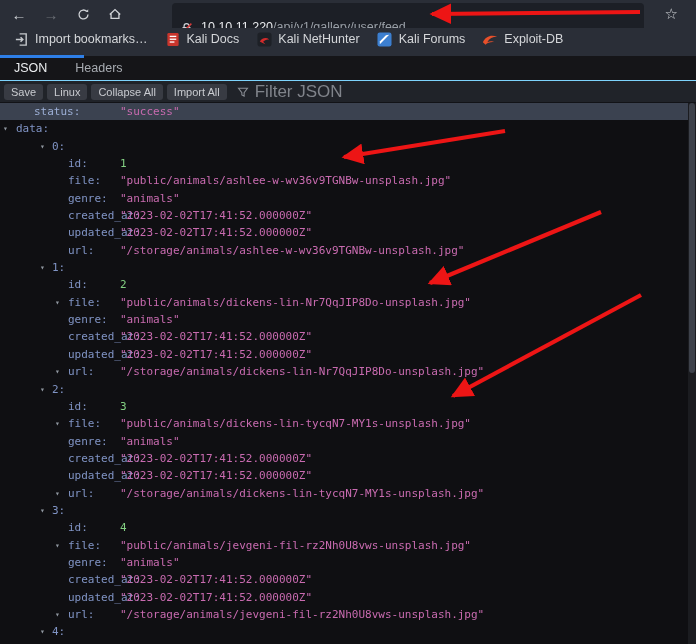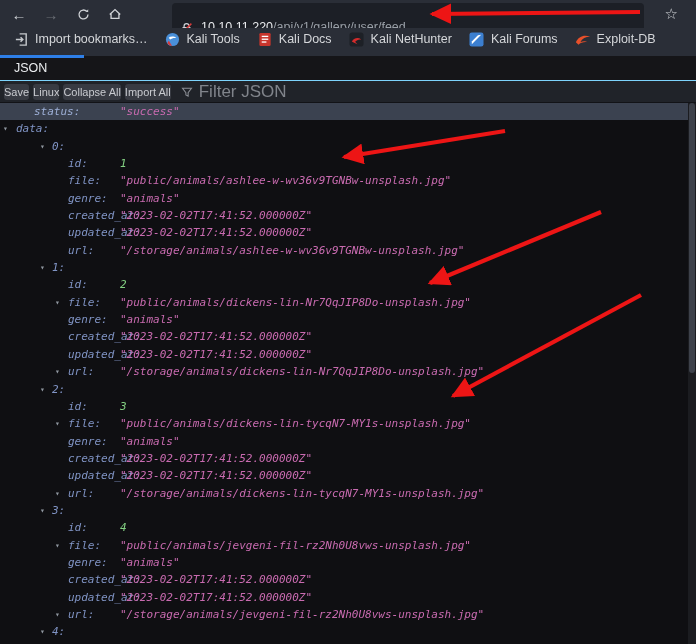--- a/index.html
+++ b/index.html
@@ -27,27 +27,27 @@
   
   .tabrow{position:absolute;left:0;top:56px;width:696px;height:24px;background:#151518;
           display:flex;align-items:center;border-bottom:5px solid #7dd3fc;}
   .activebar{position:absolute;left:0;top:-1px;height:3px;width:84px;}
   .vtab{font-size:12.5px;padding:0 14px;height:24px;display:flex;align-items:center;color:#a7abb1;}
   .vtab.active{color:#eceef0;}
   
   .toolrow{position:absolute;left:0;top:81px;width:696px;height:21px;background:#202329;
            display:flex;align-items:center;border-bottom:1px solid #121317;}
   .tbtn{background:#383b43;color:#c9cbd0;font-size:11px;border-radius:3px;height:16px;
-        display:flex;align-items:center;padding:0 0;margin-left:4px;}
+        display:flex;align-items:center;padding:0 7px;margin-left:4px;}
   .filterwrap{display:flex;align-items:center;margin-left:10px;color:#8b8f96;}
   .filterwrap .ph{font-size:17px;margin-left:6px;color:#80848b;}
   
   .content{position:absolute;left:0;top:103px;width:696px;height:541px;background:#0f0f12;}
   .jrow{position:relative;height:17.35px;font-family:"DejaVu Sans Mono","Liberation Mono",monospace;
-        font-size:11px;line-height:17.35px;white-space:nowrap;font-style:italic;}
+        font-size:11px;line-height:17.35px;white-space:nowrap;}
   .jrow.hl{background:#3b4250;}
   .tg{position:absolute;color:#9097a0;font-size:8px;top:0;}
   .tg.top{left:3px;} .tg.index{left:40px;} .tg.leaf{left:55px;}
   .k{position:absolute;color:#8094c5;}
   .k.top{left:16px;} .k.top-leaf{left:34px;} .k.index{left:52px;} .k.leaf{left:68px;}
   .jrow.hl .k{color:#9dafd6;}
   .v{position:absolute;left:120px;}
   .v.string{color:#c96bb0;}
   .v.number{color:#83d082;}
   
@@ -95,30 +95,20 @@
   <div class="bm">
     <span class="ic">
       <svg width="15" height="15" viewBox="0 0 16 16">
           <path d="M6 2h7v12H6M2 8h7M7 5.5 9.5 8 7 10.5" fill="none" stroke="#c6c9cd" stroke-width="1.5"></path>
         </svg>
     </span>
     <span class="lbl">Import bookmarks…</span>
   </div>
   <div class="bm">
     <span class="ic">
-      <svg width="15" height="15" viewBox="0 0 16 16">
-          <circle cx="8" cy="8" r="7" fill="#4a90d9"></circle>
-          <path d="M2.5 12a7 7 0 0 0 5 3L4 9z" fill="#d93a3a"></path>
-          <path d="M4 6c2-1.5 6-1.5 8 .5-2-.5-5 0-6.5 1.5z" fill="#ffffff"></path>
-        </svg>
-    </span>
-    <span class="lbl">Kali Tools</span>
-  </div>
-  <div class="bm">
-    <span class="ic">
       <svg width="14" height="15" viewBox="0 0 14 16">
           <rect x="1" y="1" width="12" height="14" rx="1.5" fill="#c8352c"></rect>
           <rect x="3.5" y="4" width="7" height="1.4" fill="#fff"></rect>
           <rect x="3.5" y="7" width="7" height="1.4" fill="#fff"></rect>
           <rect x="3.5" y="10" width="5" height="1.4" fill="#fff"></rect>
         </svg>
     </span>
     <span class="lbl">Kali Docs</span>
   </div>
   <div class="bm">
@@ -145,20 +135,21 @@
           <path d="M1 10C4 3 11 1 17 4c-5 0-9 2-11 6 3-1.5 6-1.5 8 0-4-.5-8 .5-10 3z" fill="#e8502a"></path>
         </svg>
     </span>
     <span class="lbl">Exploit-DB</span>
   </div>
 </div>
 
 <div class="tabrow">
   <div class="activebar" style="background: rgb(46, 127, 232);"></div>
   <div class="vtab active">JSON</div>
+  <div class="vtab">Headers</div>
 </div>
 
 <div class="toolrow">
   <div class="tbtn">Save</div>
   <div class="tbtn">Linux</div>
   <div class="tbtn">Collapse All</div>
   <div class="tbtn">Import All</div>
   <div class="filterwrap">
     <svg width="12" height="12" viewBox="0 0 16 16">
       <path d="M2 3h12L9.5 9v4.5l-3-1.5V9z" fill="none" stroke="#8b8f96" stroke-width="1.4"></path>

